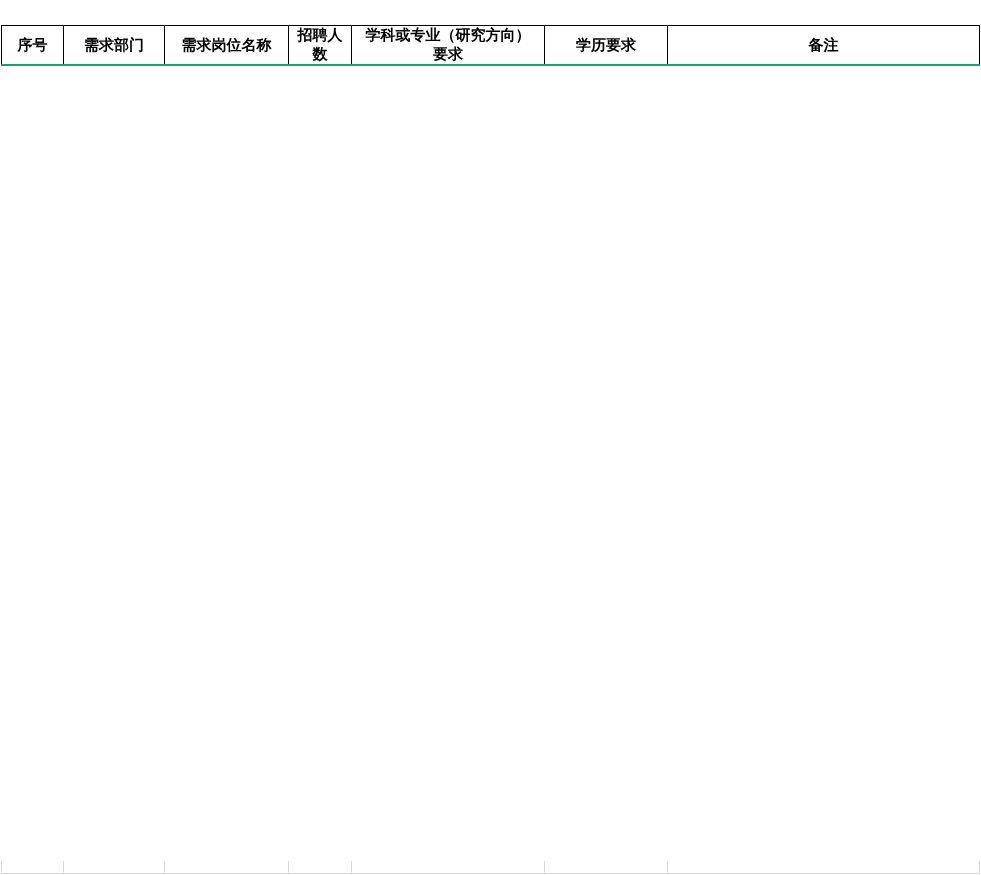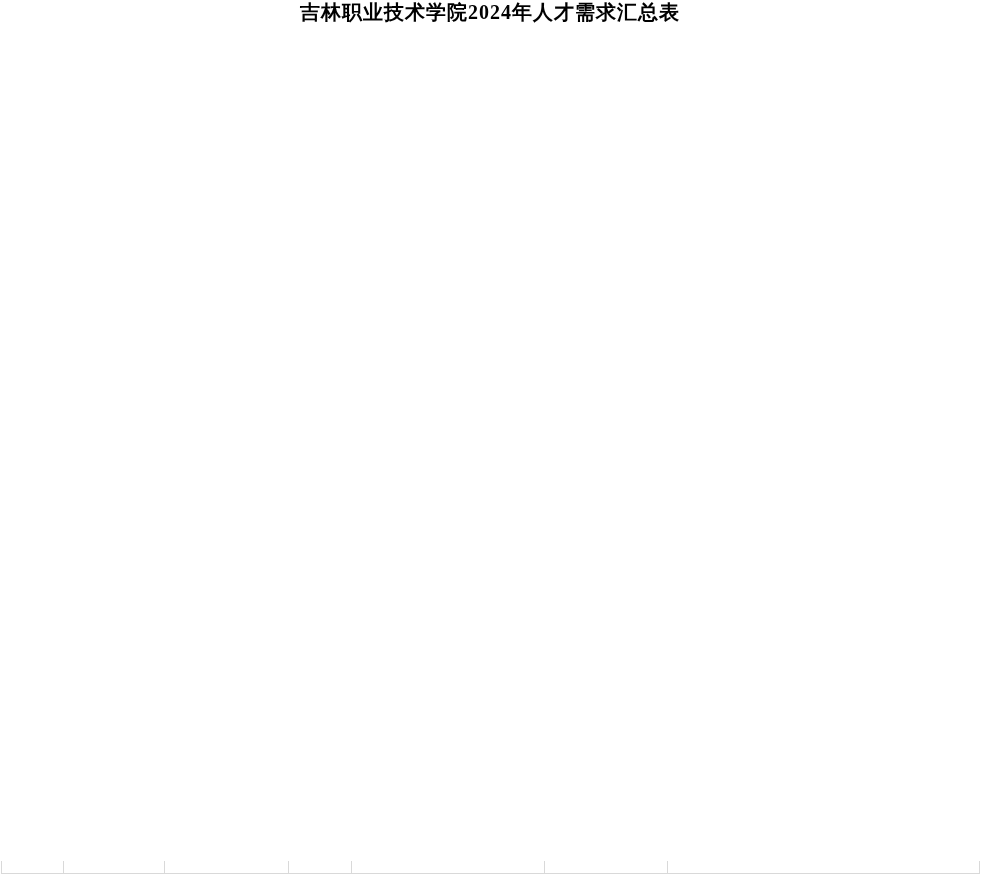--- a/index.html
+++ b/index.html
@@ -35,22 +35,46 @@
     font-weight:bold;
     border-bottom:2px solid var(--pane);
     height:36px;
   }
   .stub{position:absolute;background:var(--faint);}
 </style>
 </head>
 <body>
 
 <div class="sheet">
-  <div class="title">吉林职业技术学院2024年人才需求汇总表</div>
 
+  <table>
+    <colgroup>
+        <col style="width: 62px;">
+        <col style="width: 101px;">
+        <col style="width: 124px;">
+        <col style="width: 63px;">
+        <col style="width: 193px;">
+        <col style="width: 123px;">
+        <col style="width: 312px;">
+      </colgroup>
+    <thead>
+      <tr>
+          <th>序号</th>
+          <th>需求部门</th>
+          <th>需求岗位名称</th>
+          <th>招聘人
+数</th>
+          <th>学科或专业（研究方向）
+要求</th>
+          <th>学历要求</th>
+          <th>备注</th>
+        </tr>
+    </thead>
+    <tbody></tbody>
+  </table>
 
   <div>
       <div class="stub" style="left: 1px; top: 861px; width: 1px; height: 13px;"></div>
       <div class="stub" style="left: 63px; top: 861px; width: 1px; height: 13px;"></div>
       <div class="stub" style="left: 164px; top: 861px; width: 1px; height: 13px;"></div>
       <div class="stub" style="left: 288px; top: 861px; width: 1px; height: 13px;"></div>
       <div class="stub" style="left: 351px; top: 861px; width: 1px; height: 13px;"></div>
       <div class="stub" style="left: 544px; top: 861px; width: 1px; height: 13px;"></div>
       <div class="stub" style="left: 667px; top: 861px; width: 1px; height: 13px;"></div>
       <div class="stub" style="left: 979px; top: 861px; width: 1px; height: 13px;"></div>

